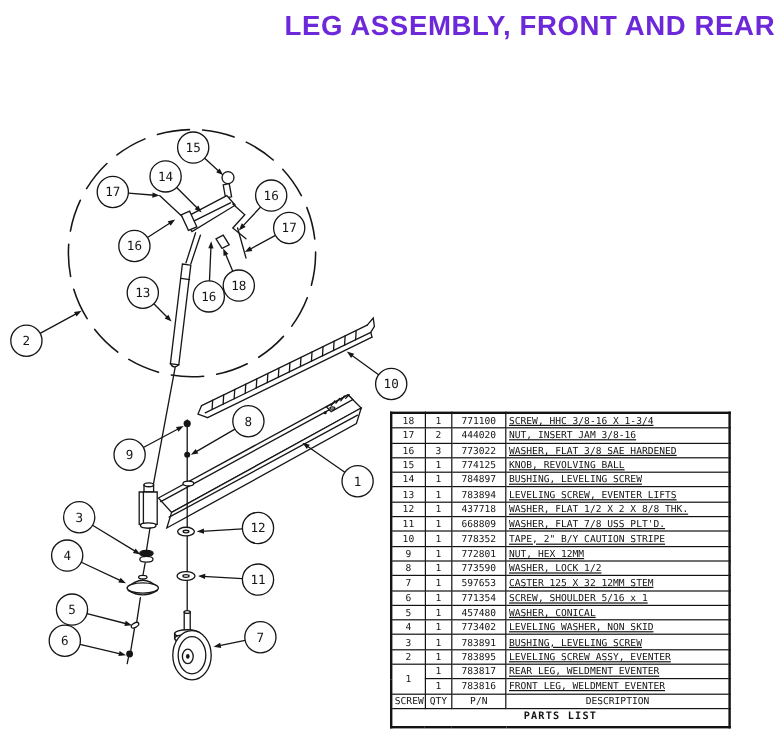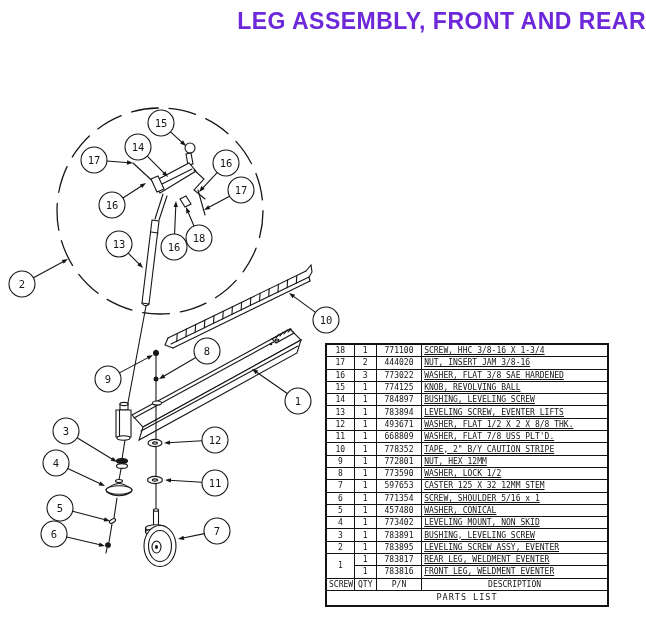--- a/index.html
+++ b/index.html
@@ -9,21 +9,21 @@
          font-size:23px;font-weight:800;letter-spacing:.5px;color:#6d28d9;}
   #diagram{position:absolute;left:0;top:0;width:646px;height:621px;}
   #table-wrap{position:absolute;left:325px;top:343px;}
   table.parts{border-collapse:collapse;table-layout:fixed;width:284px;
               font-family:"DejaVu Sans Mono",monospace;font-size:8px;color:#131313;}
   table.parts{border:2px solid #131313;}
   table.parts td,table.parts th{border:1px solid #131313;height:11.3px;padding:0 2px;
               overflow:hidden;white-space:nowrap;font-weight:normal;line-height:11px;}
   td.c,th{text-align:center;}
   td.d{text-align:left;text-decoration:underline;}
-  tr.plist td{height:14px;font-size:8.5px;letter-spacing:1px;}
+  tr.plist td{height:14px;font-size:8.5px;letter-spacing:1px;font-weight:bold;}
 </style>
 </head>
 <body>
 
 <div id="page">
 
   <div id="title">LEG ASSEMBLY, FRONT AND REAR</div>
 
   <svg id="diagram" viewBox="0 0 646 621" xmlns="http://www.w3.org/2000/svg">
     <g stroke="#161616" stroke-width="1.1" fill="none" stroke-linecap="round">
@@ -323,21 +323,21 @@
           </tr>
           <tr>
             <td class="c">13</td>
             <td class="c">1</td>
             <td class="c">783894</td>
             <td class="d">LEVELING SCREW, EVENTER LIFTS</td>
           </tr>
           <tr>
             <td class="c">12</td>
             <td class="c">1</td>
-            <td class="c">493671</td>
+            <td class="c">437718</td>
             <td class="d">WASHER, FLAT 1/2 X 2 X 8/8 THK.</td>
           </tr>
           <tr>
             <td class="c">11</td>
             <td class="c">1</td>
             <td class="c">668809</td>
             <td class="d">WASHER, FLAT 7/8 USS PLT'D.</td>
           </tr>
           <tr>
             <td class="c">10</td>
@@ -372,21 +372,21 @@
           <tr>
             <td class="c">5</td>
             <td class="c">1</td>
             <td class="c">457480</td>
             <td class="d">WASHER, CONICAL</td>
           </tr>
           <tr>
             <td class="c">4</td>
             <td class="c">1</td>
             <td class="c">773402</td>
-            <td class="d">LEVELING MOUNT, NON SKID</td>
+            <td class="d">LEVELING WASHER, NON SKID</td>
           </tr>
           <tr>
             <td class="c">3</td>
             <td class="c">1</td>
             <td class="c">783891</td>
             <td class="d">BUSHING, LEVELING SCREW</td>
           </tr>
           <tr>
             <td class="c">2</td>
             <td class="c">1</td>

